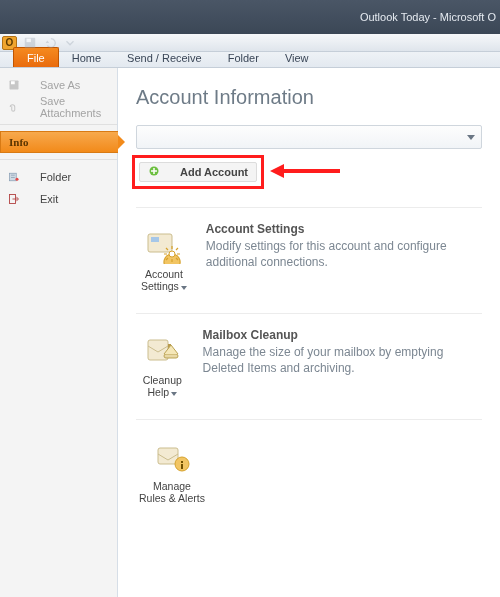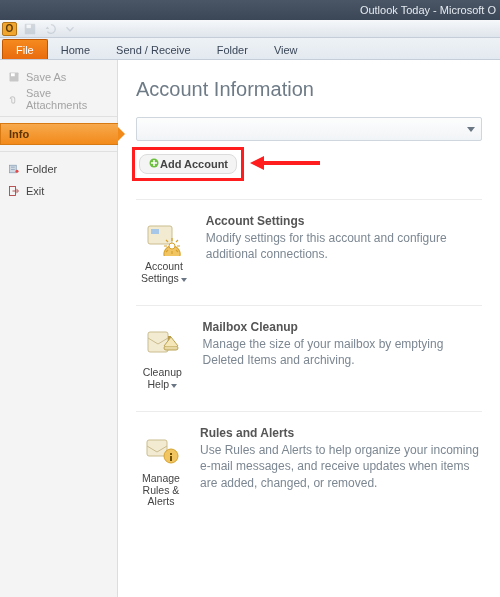--- a/index.html
+++ b/index.html
@@ -6,21 +6,21 @@
   body {
     font-family: "Segoe UI", Tahoma, sans-serif;
     font-size: 11px;
     width: 500px;
     height: 597px;
     background: #fff;
     overflow: hidden;
     position: relative;
   }
   .titlebar {
-    height: 20px;
+    height: 34px;
     background: linear-gradient(#4a5666, #3b4756);
     color: #e5eaf0;
     display: flex;
     align-items: center;
     justify-content: flex-end;
     padding-right: 4px;
     font-size: 11px;
   }
   .titlebar .spacer { flex: 1; }
   .iconbar {
@@ -35,25 +35,26 @@
   .iconbar .outlook-badge {
     width: 15px; height: 14px;
     background: #f0a52e;
     border: 1px solid #b37316;
     border-radius: 2px;
     display: flex; align-items: center; justify-content: center;
     color: #5c3a00; font-weight: bold; font-size: 10px;
   }
   .qat-icon { width: 14px; height: 14px; opacity: .35; }
   .ribbon-tabs {
-    height: 22px;
+    height: 16px;
     background: linear-gradient(#eef2f6, #e3e9f0);
     display: flex;
     align-items: flex-end;
     border-bottom: 1px solid #c5ced8;
+    padding-left: 11px;
   }
   .ribbon-tab {
     padding: 4px 13px 3px;
     font-size: 11px;
     color: #3a4657;
     cursor: pointer;
   }
   .ribbon-tab.active {
     background: linear-gradient(#f58a1f, #e96b0d);
     color: #fff;
@@ -68,36 +69,37 @@
   }
   .sidebar {
     width: 118px;
     background: #f4f4f4;
     border-right: 1px solid #d6dee7;
     padding-top: 6px;
   }
   .side-item {
     display: flex;
     align-items: center;
-    gap: 6px;
+    gap: 20px;
     height: 22px;
     padding: 0 8px;
     color: #444;
     font-size: 11px;
     cursor: pointer;
   }
   .side-item.disabled { color: #a3a3a3; cursor: default; }
   .side-item.active {
     background: linear-gradient(#f7a94d, #f28a1a);
     color: #5c3500;
     border: 1px solid #d87a14;
     border-right: none;
     margin-right: -1px;
     position: relative;
     font-weight: 600;
+    font-family: Liberation Serif, serif;
   }
   .side-item.active::after {
     content: "";
     position: absolute;
     right: -7px;
     top: 50%;
     margin-top: -7px;
     width: 0; height: 0;
     border-top: 7px solid transparent;
     border-bottom: 7px solid transparent;
@@ -133,29 +135,29 @@
   .account-dropdown .chev {
     position: absolute; right: 6px; top: 50%; margin-top: -2px;
     width: 0; height: 0;
     border-left: 4px solid transparent;
     border-right: 4px solid transparent;
     border-top: 5px solid #6a7684;
   }
   .btn-addaccount {
     display: inline-flex;
     align-items: center;
-    gap: 0;
+    gap: 20px;
     border: 1px solid #dcdcdc;
     background: #f4f4f4;
     padding: 2px 8px;
     font-size: 11px;
     font-weight: bold;
     color: #444;
     cursor: pointer;
-    border-radius: 8px;
+    border-radius: 2px;
   }
   .red-highlight {
     display: inline-block;
     border: 3px solid #ff1d1d;
     padding: 4px 4px;
     margin-left: -4px;
   }
   .red-arrow {
     display: inline-block;
     vertical-align: middle;
@@ -350,20 +352,16 @@
             <path d="M6 14 l10 6 l10 -6" fill="none" stroke="#cbbd8e"></path>
             <g transform="translate(22,16)">
               <circle cx="8" cy="8" r="7" fill="#f2c563" stroke="#d6a22d"></circle>
               <rect x="7" y="5" width="2" height="2" fill="#704f00"></rect>
               <rect x="7" y="8" width="2" height="5" fill="#704f00"></rect>
             </g>
           </svg>
         </div>
         <span>Manage Rules &amp; Alerts</span>
       </div>
-      <div class="section-text">
-        <h3>Rules and Alerts</h3>
-        <p>Use Rules and Alerts to help organize your incoming e-mail messages, and receive updates when items are added, changed, or removed.</p>
-      </div>
     </div>
 
   </div>
 </div>
 
 </body></html>

